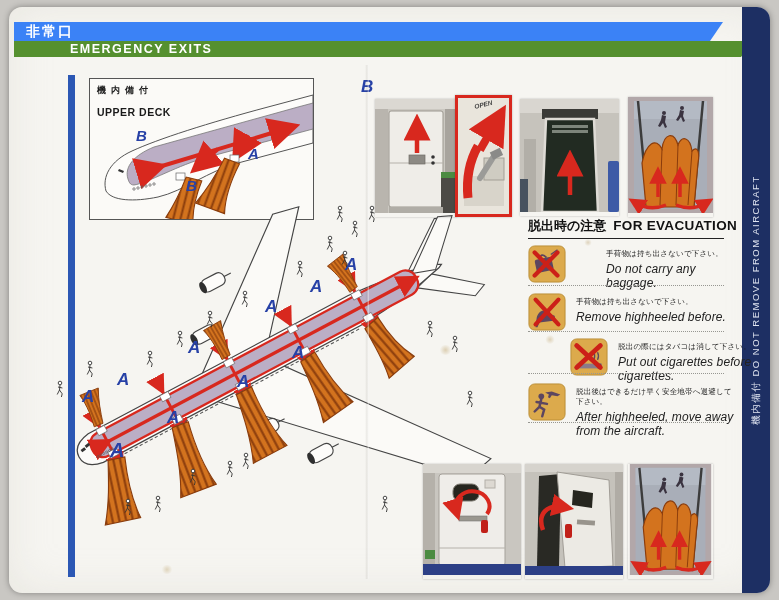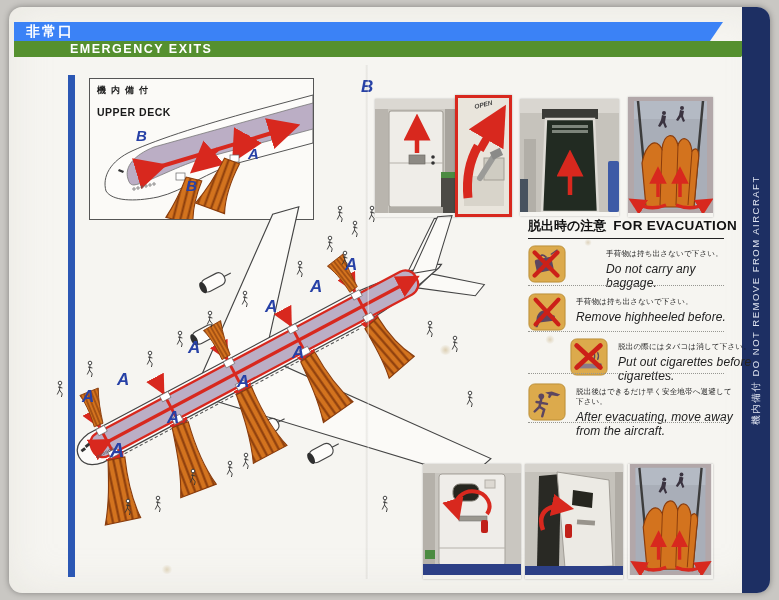--- a/index.html
+++ b/index.html
@@ -434,21 +434,21 @@
 
   <div class="rule-row" style="top:376px;">
     <svg width="38" height="38" viewBox="0 0 40 40">
       <rect x="1" y="1" width="38" height="38" rx="6" fill="#dcaa4c" stroke="#b98d35"></rect>
       <path d="M25,9 l9,3 l-3,2 l-6,-1 l-2,3 l-2,-1 l1,-3 l-4,-2 z" fill="#5c4660"></path>
       <circle cx="14" cy="14" r="3" fill="#5c4660"></circle>
       <path d="M14,17 L12,25 L7,30 M12,25 L17,28 L15,35 M9,20 L20,22" stroke="#5c4660" stroke-width="2.6" fill="none" stroke-linecap="round"></path>
     </svg>
     <div class="rule-text">
       <div class="rule-jp">脱出後はできるだけ早く安全地帯へ退避して下さい。</div>
-      <div class="rule-en">After evacuating, move away from the aircraft.</div>
+      <div class="rule-en">After highheeled, move away from the aircraft.</div>
     </div>
   </div>
   <div class="dotline" style="top:415px;"></div>
 
   <div class="exit-letter" style="left:397px;top:428px;font-size:19px;">A</div>
 
   <div class="photo" style="left:414px;top:457px;">
     <svg width="98" height="111" viewBox="0 0 98 111">
       <rect width="98" height="111" fill="#c9c6c0"></rect>
       <rect width="98" height="9" fill="#d8d5cf"></rect>

